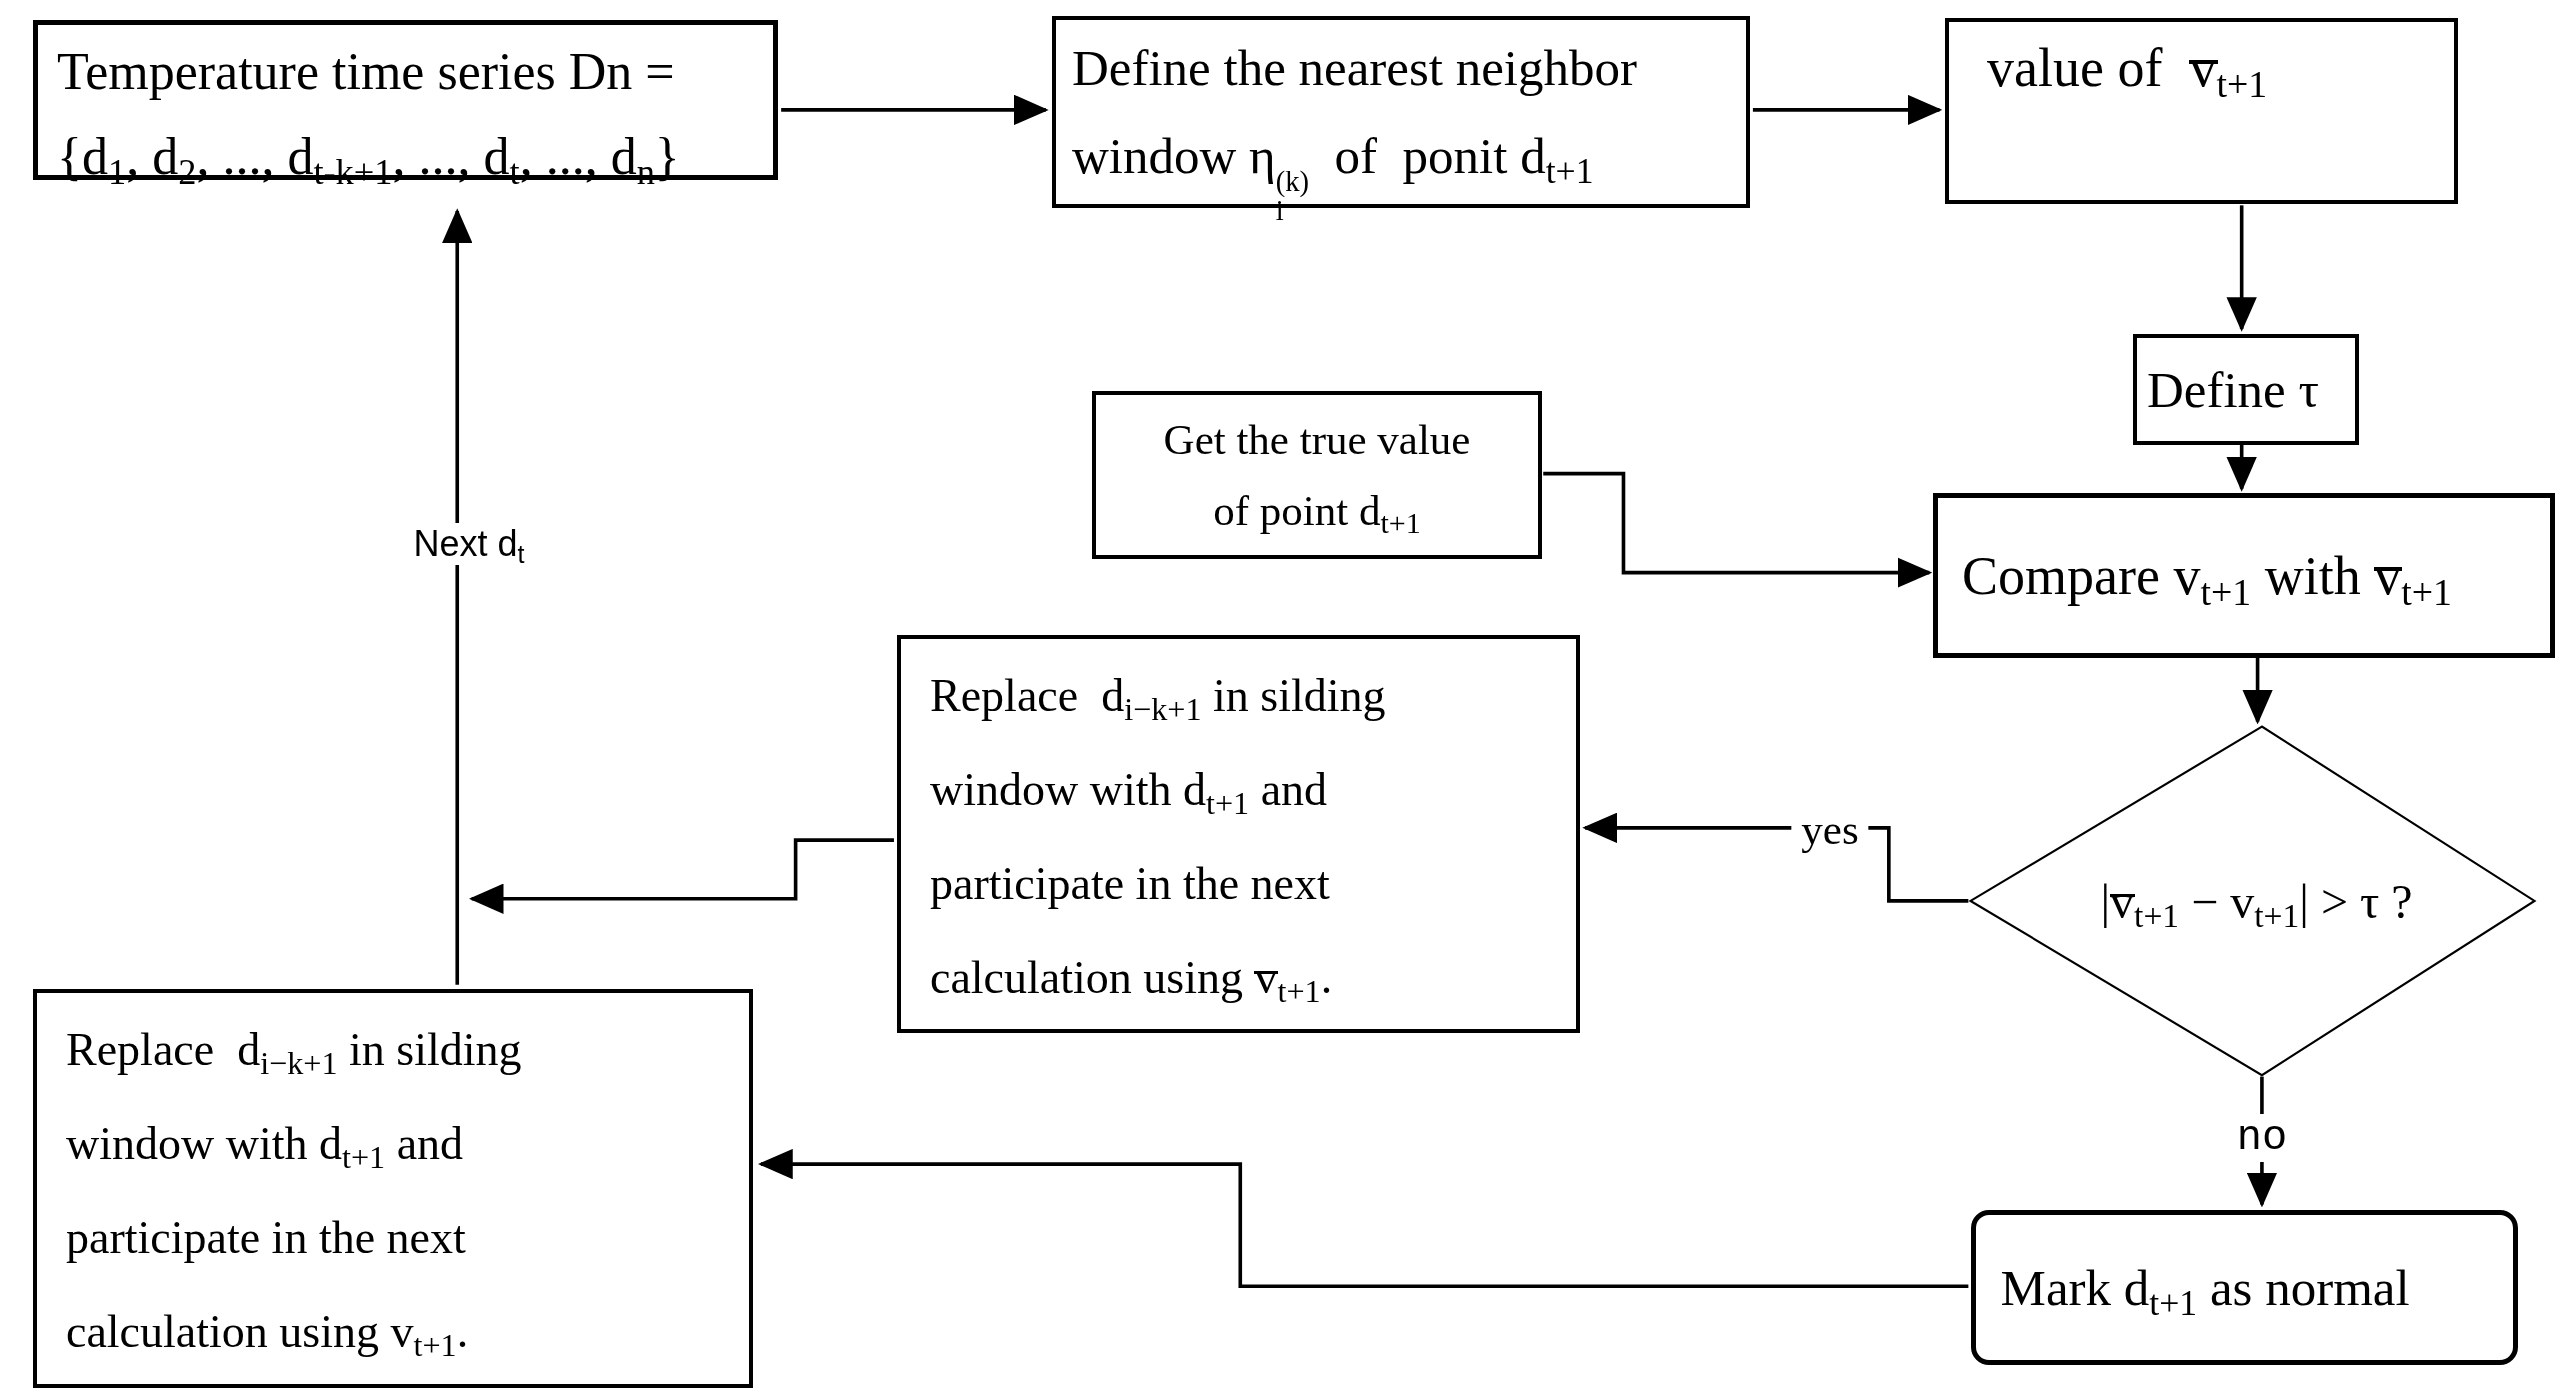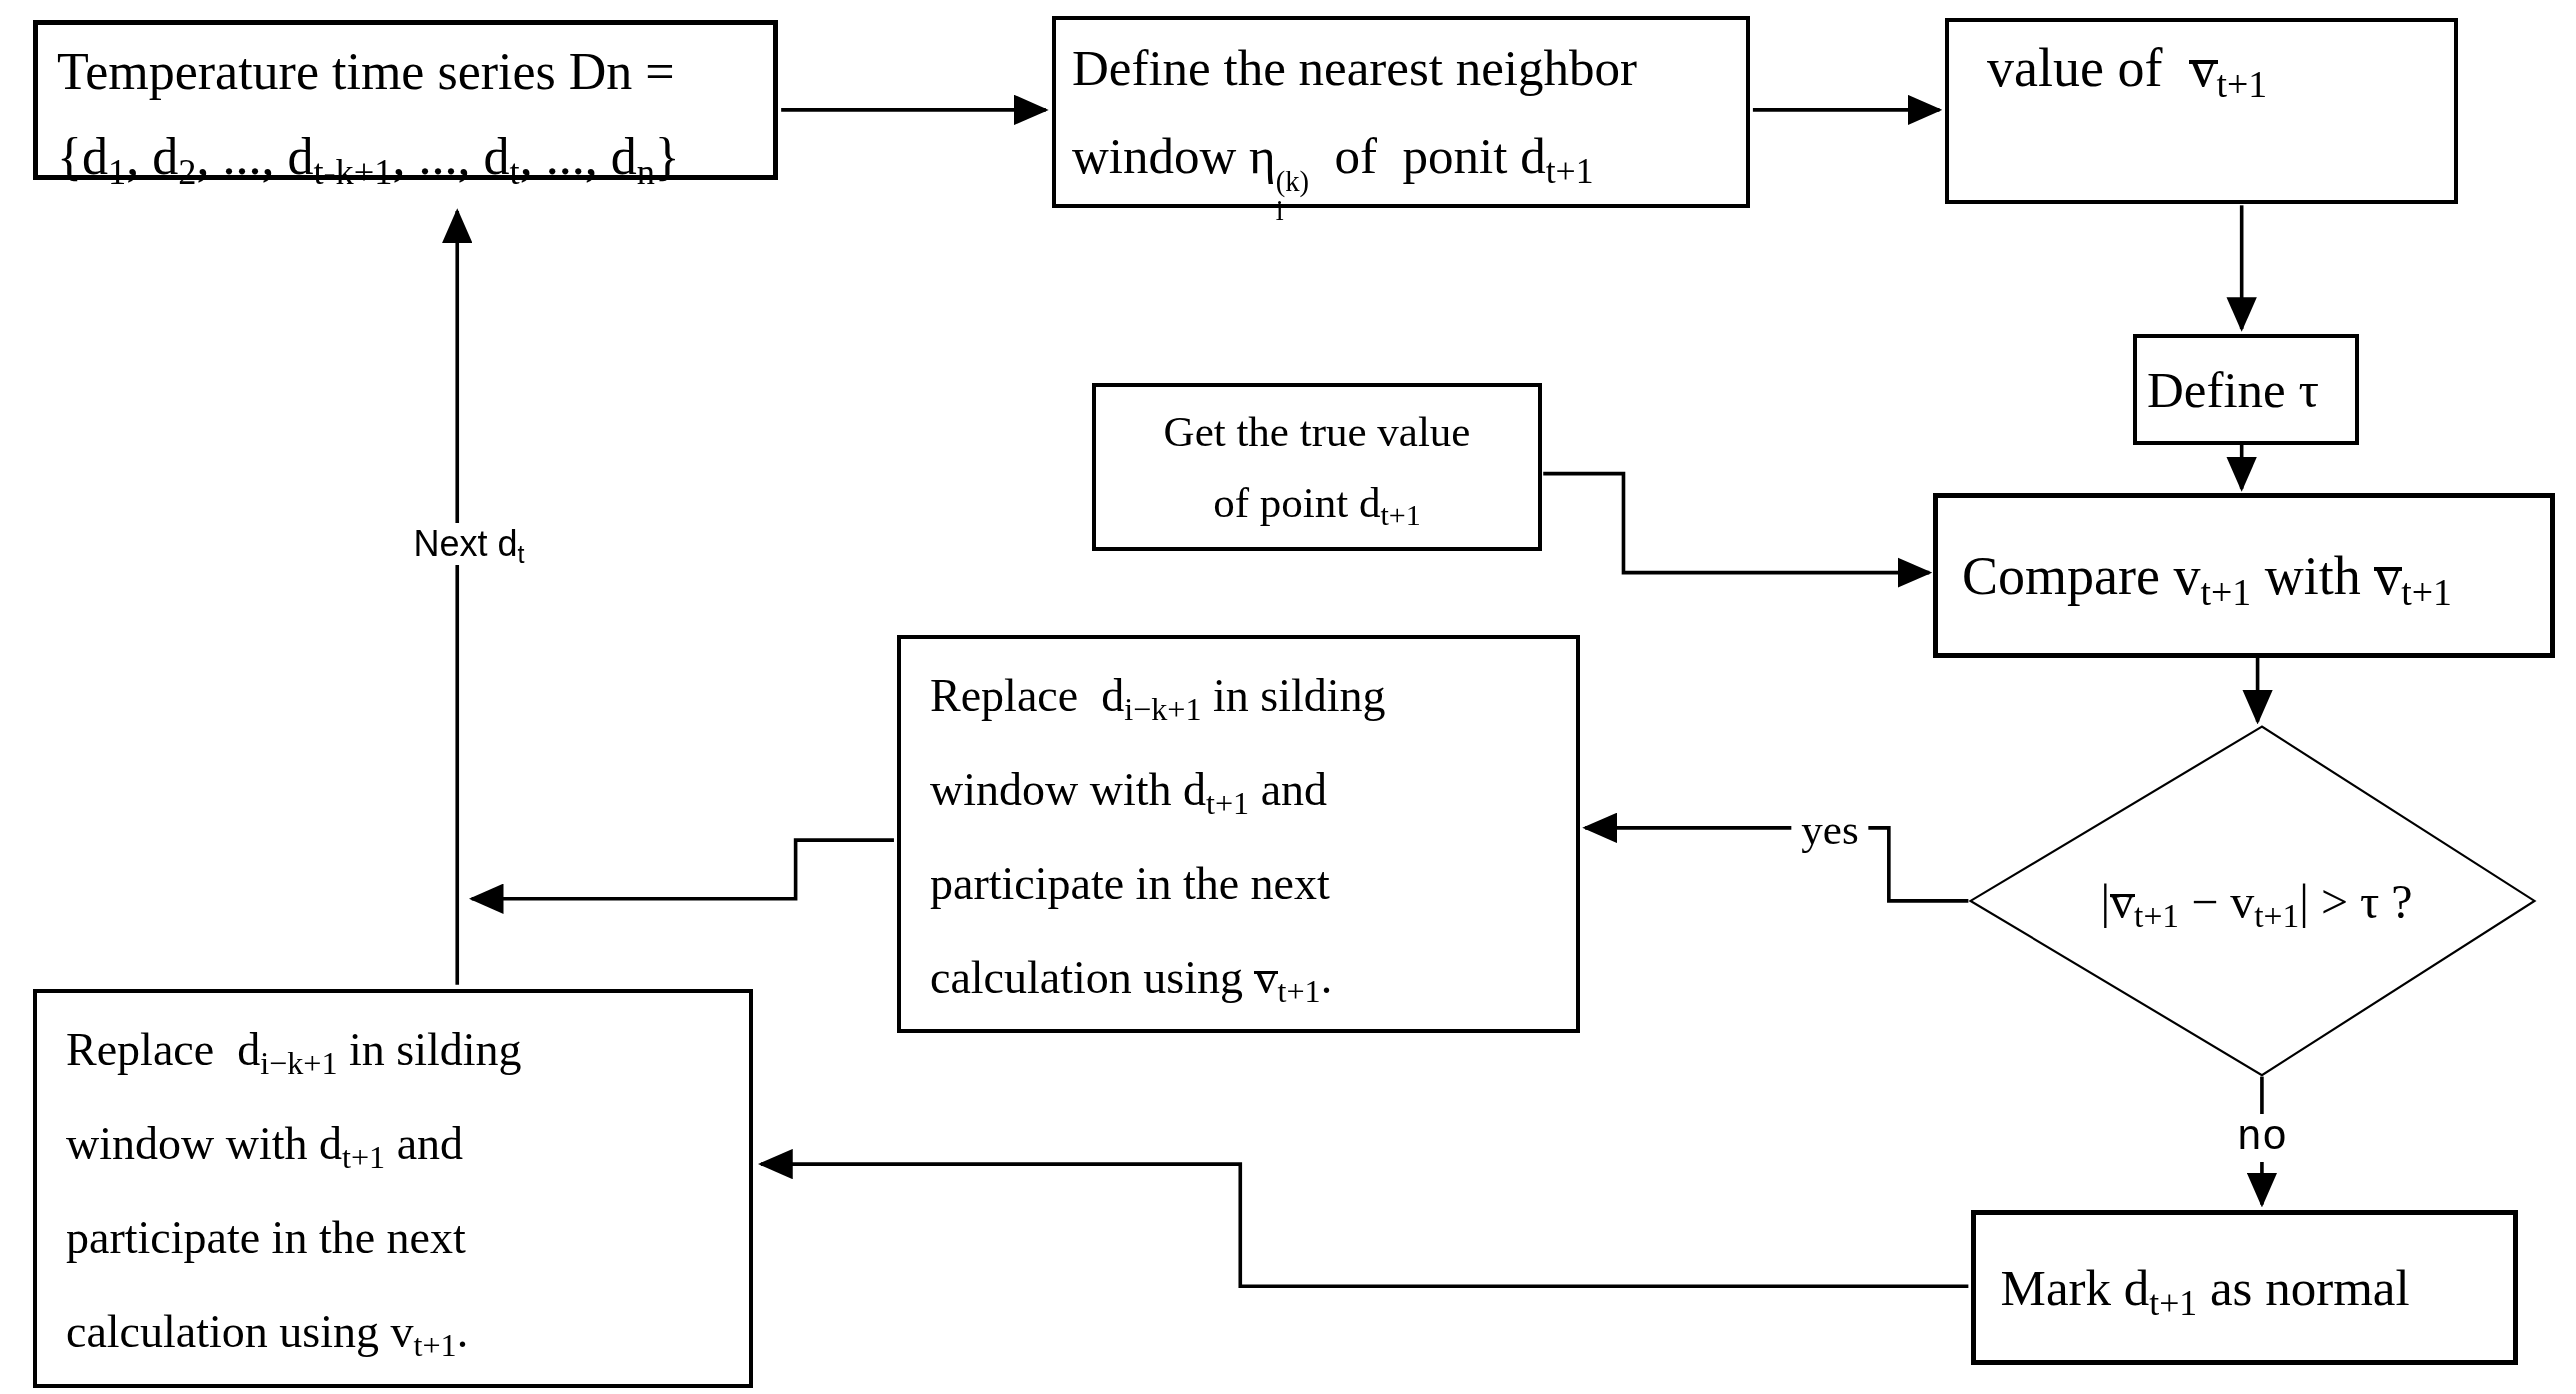--- a/index.html
+++ b/index.html
@@ -3,21 +3,21 @@
 <meta charset="utf-8">
 <style>
   html,body{margin:0;padding:0;background:#fff;}
   .canvas{position:relative;width:2576px;height:1394px;background:#ffffff;overflow:hidden;
           font-family:"Liberation Serif","DejaVu Serif",serif;color:#000;}
   .layer{position:absolute;left:0;top:0;width:2576px;height:1394px;}
   .node{position:absolute;background:#fff;border:4.3px solid #000;box-sizing:border-box;z-index:2;}
   .node .line{white-space:pre;}
   .thick{border-width:5px;}
   .vcenter{display:flex;flex-direction:column;justify-content:center;}
-  .hcenter{text-align:center;}
+  .hcenter{text-align:center;margin-top:8px;}
   sub{font-size:70%;line-height:0;vertical-align:-0.28em;}
   .bar{position:relative;display:inline-block;line-height:1;}
   .bar::after{content:"";position:absolute;left:-2%;right:-4%;top:0.34em;border-top:0.075em solid #000;}
   .stack{display:inline-flex;flex-direction:column;align-items:flex-start;font-size:56%;
          line-height:1.02;vertical-align:-0.62em;}
   .flabel{position:absolute;z-index:3;background:#fff;padding:0 10px;
           font-family:"Liberation Sans","DejaVu Sans",sans-serif;
           transform:translate(-50%,-50%);white-space:pre;}
   .dtext{position:absolute;z-index:2;display:flex;align-items:center;justify-content:center;}
   svg{display:block;}
@@ -86,21 +86,21 @@
     <div class="line">calculation using <span class="bar">v</span><sub>t+1</sub>.</div>
   </div>
 
   <div class="node" style="left:33px;top:989px;width:720px;height:399px;font-size:46px;line-height:94px;padding:10px 0 0 29px;">
     <div class="line">Replace  d<sub>i−k+1</sub> in silding</div>
     <div class="line">window with d<sub>t+1</sub> and</div>
     <div class="line">participate in the next</div>
     <div class="line">calculation using v<sub>t+1</sub>.</div>
   </div>
 
-  <div class="node vcenter thick" style="left:1971px;top:1210px;width:547px;height:155px;font-size:51px;padding-left:24.6px;">
+  <div class="node vcenter thick" style="left:1971px;top:1210px;width:547px;height:155px;font-size:51px;padding-left:24.6px;border-radius:18px;">
     <div class="line">Mark d<sub>t+1</sub> as normal</div>
   </div>
 
   <div class="flabel" style="left:1830px;top:829px;font-size:43px;font-family:Liberation Serif, serif;">yes</div>
   <div class="flabel" style="left:2262px;top:1138px;font-size:42px;font-family:Liberation Mono, monospace;">no</div>
   <div class="flabel" style="left:469px;top:544px;font-size:36px;">Next d<sub>t</sub></div>
 
 </div>
 
 

